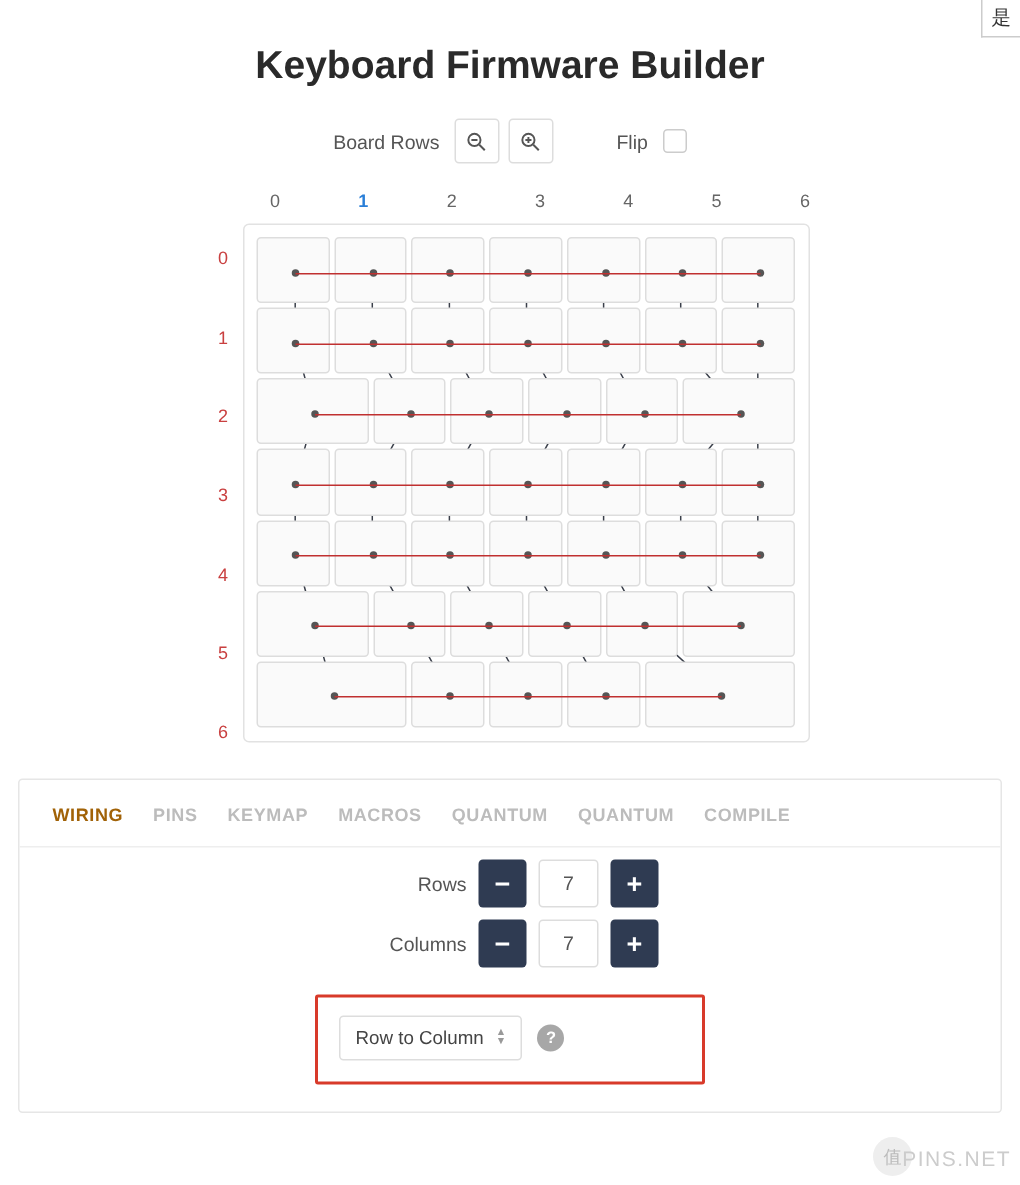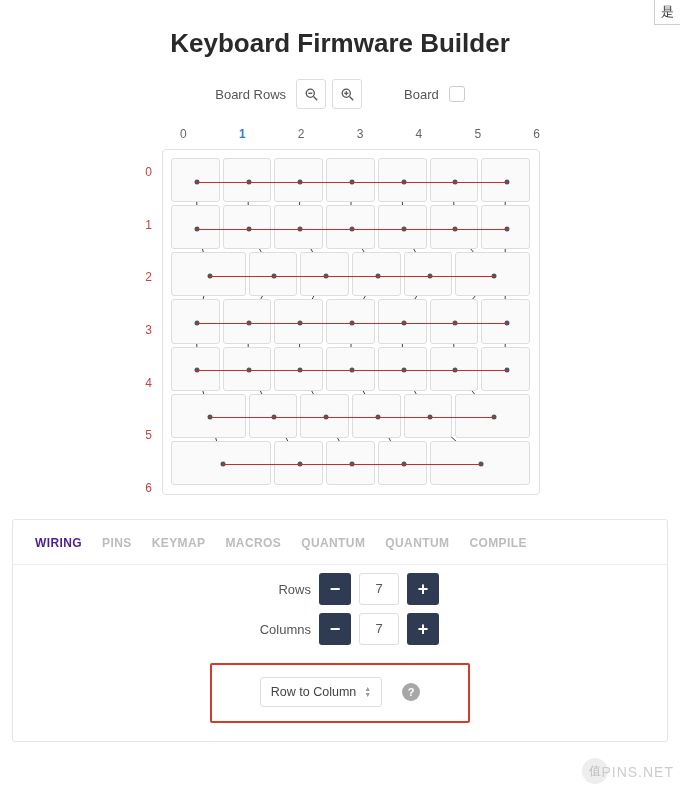--- a/index.html
+++ b/index.html
@@ -16,29 +16,29 @@
   .row-labels { position: absolute; left: 0; top: 38px; bottom: 12px; width: 22px; display: flex; flex-direction: column; justify-content: space-between; font-size: 12px; color: #c94040; text-align: right; }
   .board { position: absolute; left: 32px; top: 22px; width: 378px; height: 346px; border: 1px solid #e2e2e2; border-radius: 4px; padding: 8px; background: #fff; }
   .grid { position: relative; width: 100%; height: 100%; }
   .key { position: absolute; border: 1px solid #ddd; border-radius: 3px; background: #fafafa; }
   .rowline { position: absolute; height: 0; border-top: 1px solid #c03030; }
   .node { position: absolute; width: 5px; height: 5px; border-radius: 50%; background: #555; transform: translate(-2.5px,-2.5px); }
   svg.wires { position: absolute; left:0; top:0; width:100%; height:100%; pointer-events:none; }
   .tabs-panel { border: 1px solid #e6e6e6; border-radius: 3px; margin: 12px 12px 0; padding-bottom: 10px; }
   .tabs { display: flex; gap: 20px; padding: 16px 22px 14px; border-bottom: 1px solid #eee; font-size: 12px; font-weight: 700; color: #bcbcbc; letter-spacing: 0.4px; }
   .tabs .tab { cursor: pointer; }
-  .tabs .tab.active { color: #4c1d95; }
+  .tabs .tab.active { color: #a16207; }
   .section-note { text-align: center; font-size: 12.5px; color: #666; margin: 20px 0 14px; }
   .num-row { display: flex; justify-content: center; align-items: center; gap: 8px; margin: 8px 0; }
   .num-row .fld-label { font-size: 13px; color: #555; width: 70px; text-align: right; }
   .num-btn { width: 32px; height: 32px; background: #2f3b52; color: #fff; border: none; border-radius: 3px; font-size: 18px; font-weight: 700; cursor: pointer; display:flex; align-items:center; justify-content:center; }
   .num-val { width: 40px; height: 32px; border: 1px solid #ddd; border-radius: 3px; text-align: center; line-height: 30px; font-size: 13px; color: #555; }
   .diode-box { width: 260px; margin: 18px auto 8px; border: 2px solid #d83a2a; border-radius: 2px; padding: 12px 14px 14px; text-align: center; }
   .diode-box .dnote { font-size: 12.5px; color: #666; margin-bottom: 12px; }
-  .diode-select-row { display:flex; justify-content:center; align-items:center; gap:20px; }
+  .diode-select-row { display:flex; align-items:center; gap:10px; }
   .diode-select { display:flex; align-items:center; gap:8px; border:1px solid #ddd; border-radius:3px; padding:7px 10px; font-size:12.5px; color:#444; cursor:pointer; }
   .updown { display:flex; flex-direction:column; font-size:7px; color:#999; line-height:6px; }
   .help-icon { width:18px; height:18px; border-radius:50%; background:#a7a7a7; color:#fff; font-size:11px; font-weight:700; display:flex; align-items:center; justify-content:center; }
   .corner-flag { position:fixed; top:0; right:0; border:1px solid #ccc; border-top:none; border-right:none; background:#fff; padding:3px 6px; font-size:13px; }
   .watermark { position:fixed; bottom:10px; right:6px; font-size:14px; color:#ccc; letter-spacing:1px; }
   .wm-badge { position:fixed; bottom:6px; right:72px; width:26px; height:26px; border-radius:50%; background:#eee; color:#bbb; font-size:12px; display:flex; align-items:center; justify-content:center; }
 </style>
 </head>
 <body>
 
@@ -55,21 +55,21 @@
   </button>
   <button class="icon-btn">
     <svg width="13" height="13" viewBox="0 0 16 16" fill="none" stroke="#555" stroke-width="1.6">
         <circle cx="6.5" cy="6.5" r="5"></circle>
         <line x1="10.5" y1="10.5" x2="15" y2="15"></line>
         <line x1="4" y1="6.5" x2="9" y2="6.5"></line>
         <line x1="6.5" y1="4" x2="6.5" y2="9"></line>
       </svg>
   </button>
   <span class="flip-gap"></span>
-  <span class="lbl">Board</span>
+  <span class="lbl">Flip</span>
   <span class="flip-check"></span>
 </div>
 
 <div class="board-wrap">
   <div class="col-labels" id="col-labels">
       <span>0</span>
       <span class="active">1</span>
       <span>2</span>
       <span>3</span>
       <span>4</span>

